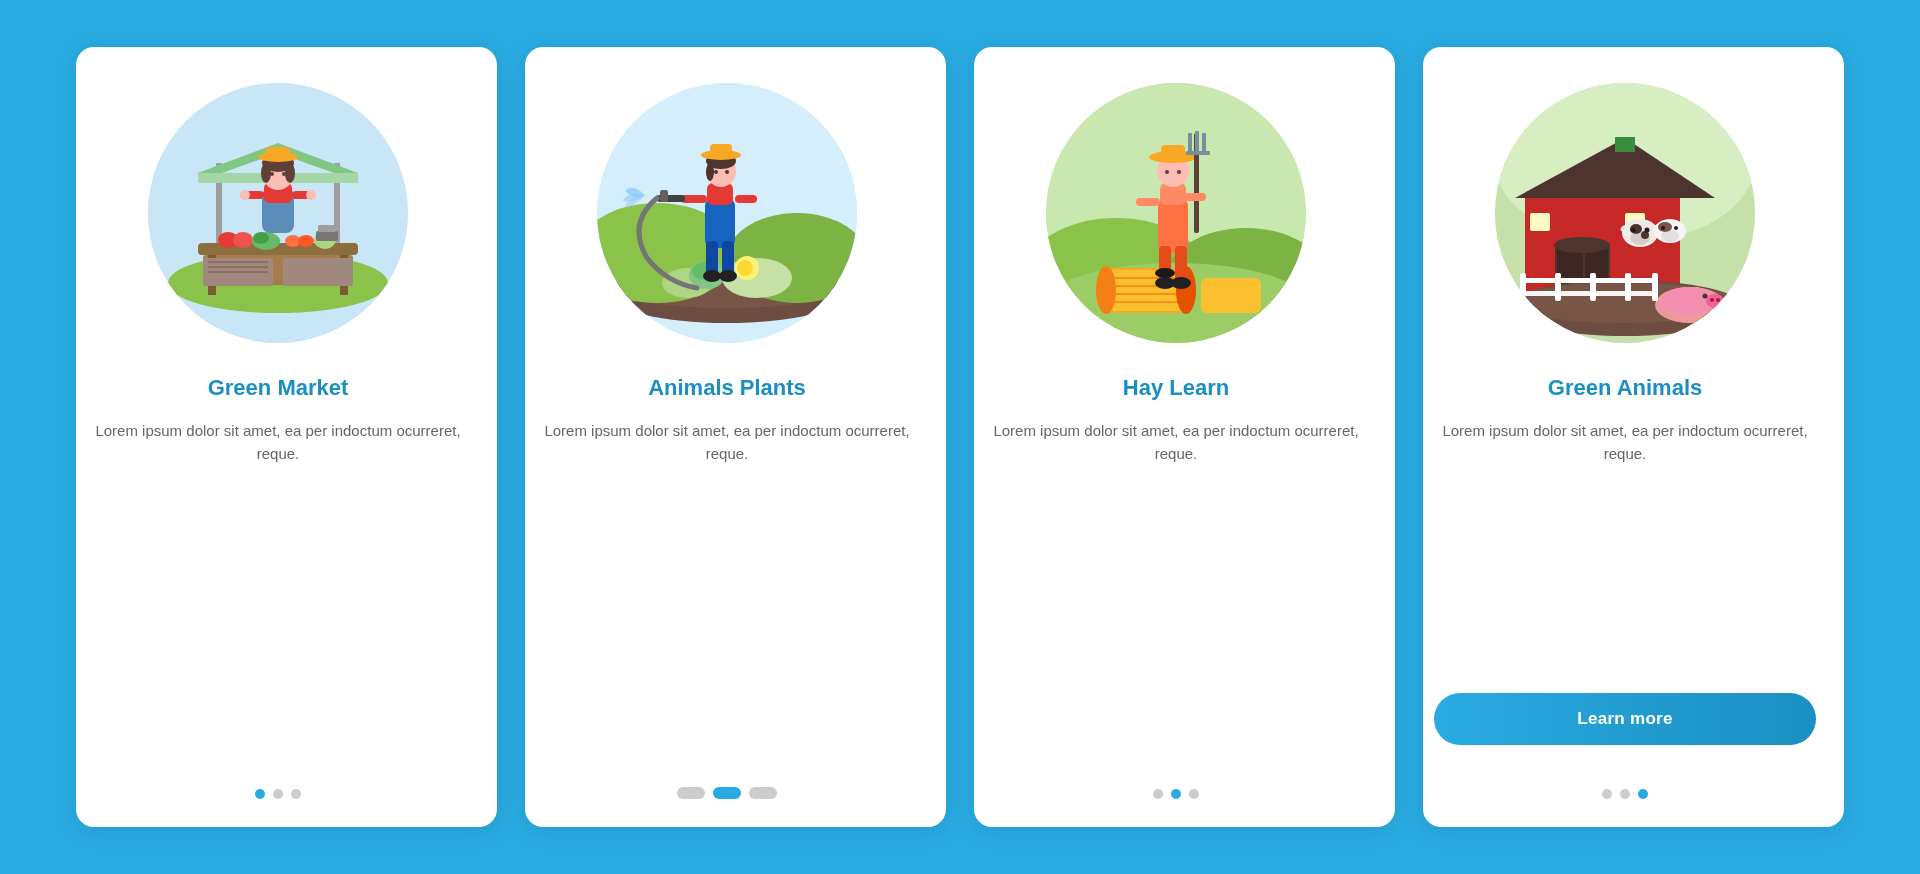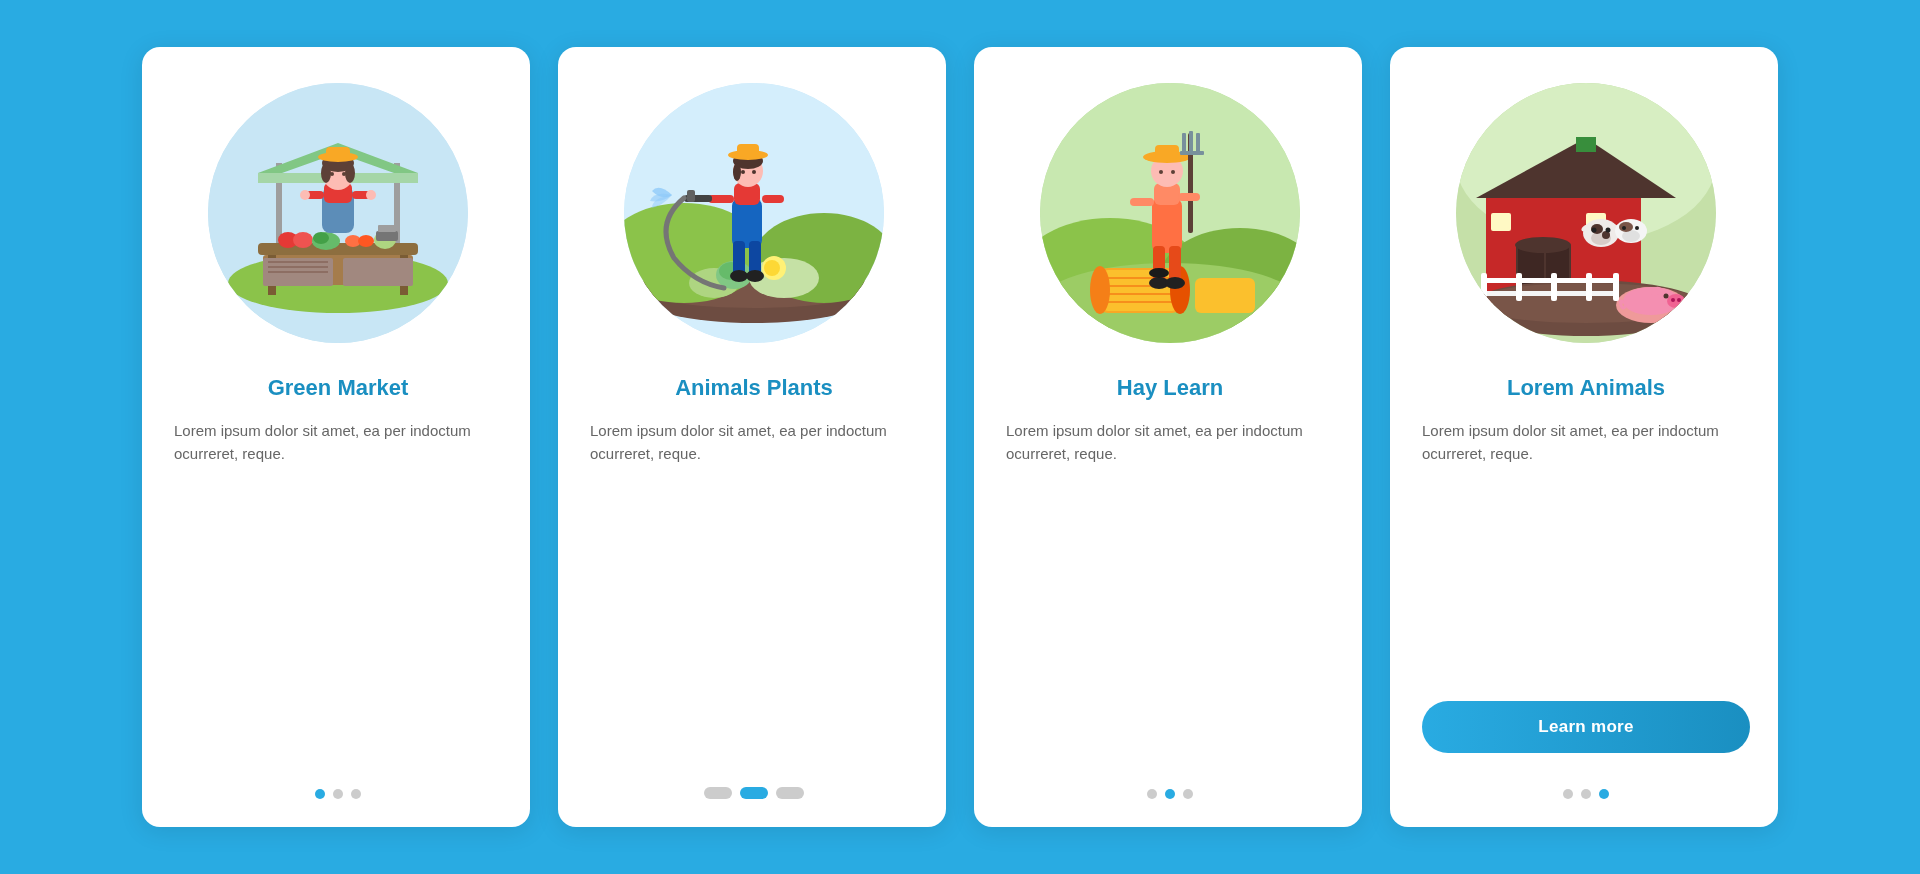--- a/index.html
+++ b/index.html
@@ -17,26 +17,26 @@
 
     .cards-container {
       display: flex;
       gap: 28px;
       padding: 40px 60px;
     }
 
     .card {
       background: #ffffff;
       border-radius: 18px;
-      width: 388px;
+      width: 421px;
       min-height: 780px;
       display: flex;
       flex-direction: column;
       align-items: center;
-      padding: 36px 28px 28px 32px;
+      padding: 36px 28px 28px 11px;
       box-shadow: 0 4px 24px rgba(0,0,0,0.10);
       position: relative;
     }
 
     .card-illustration {
       width: 260px;
       height: 260px;
       border-radius: 50%;
       background: #e8f4fb;
       overflow: hidden;
@@ -72,21 +72,21 @@
       font-size: 22px;
       font-weight: 700;
       color: #1a8fc1;
       text-align: center;
       margin-bottom: 18px;
     }
 
     .card-text {
       font-size: 15px;
       color: #666;
-      text-align: left;
+      text-align: center;
       line-height: 1.55;
       margin-bottom: 24px;
       flex: 1;
     }
 
     .dots-container {
       display: flex;
       gap: 8px;
       align-items: center;
       margin-bottom: 0;
@@ -119,21 +119,21 @@
 
     .learn-more-btn {
       background: linear-gradient(90deg, #29abe2 0%, #1a8fc1 100%);
       color: #fff;
       border: none;
       border-radius: 30px;
       padding: 16px 60px;
       font-size: 17px;
       font-weight: 700;
       cursor: pointer;
-      margin-bottom: 20px;
+      margin-bottom: 28px;
       width: 100%;
       letter-spacing: 0.3px;
     }
 
     
     .illus-svg {
       width: 100%;
       height: 100%;
     }
 
@@ -409,21 +409,21 @@
         <rect x="25" y="195" width="135" height="5" rx="2" fill="#ffffff"></rect>
         <rect x="25" y="208" width="135" height="5" rx="2" fill="#f5f5f5"></rect>
 
         <rect x="25" y="190" width="6" height="28" rx="2" fill="#ffffff"></rect>
         <rect x="60" y="190" width="6" height="28" rx="2" fill="#ffffff"></rect>
         <rect x="95" y="190" width="6" height="28" rx="2" fill="#ffffff"></rect>
         <rect x="130" y="190" width="6" height="28" rx="2" fill="#ffffff"></rect>
         <rect x="157" y="190" width="6" height="28" rx="2" fill="#ffffff"></rect>
       </svg>
     </div>
-    <div class="card-title">Lorem Animals</div>
+    <div class="card-title">Green Animals</div>
     <div class="card-text">Lorem ipsum dolor sit amet, ea per indoctum ocurreret, reque.</div>
     <button class="learn-more-btn">Learn more</button>
     <div class="dots-container">
       <div class="dot"></div>
       <div class="dot"></div>
       <div class="dot active"></div>
     </div>
   </div>
 
 </div>

